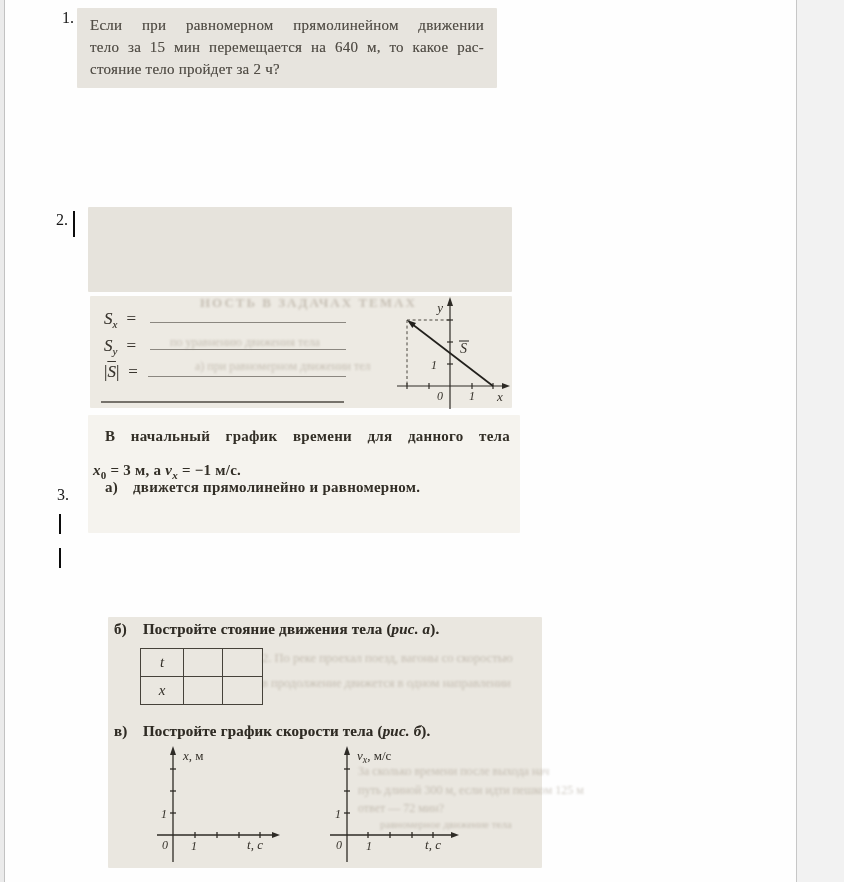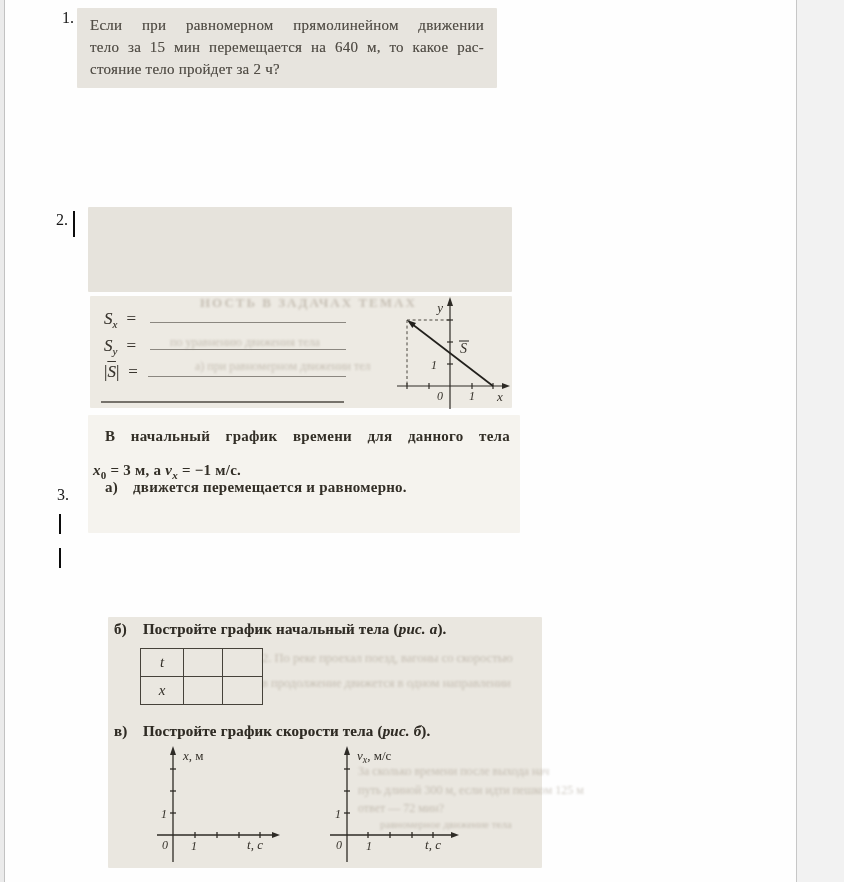--- a/index.html
+++ b/index.html
@@ -125,27 +125,27 @@
     <line x1="68" y1="44" x2="78" y2="44" stroke="#22201c" stroke-width="1"></line>
   </svg>
 
   <div class="abs scan p3t jl" style="left:105px;top:425px;width:405px;">В начальный график времени для данного тела</div>
   <div class="abs scan p3t" style="left:93px;top:447px;margin-top:12px;">
     <i>x</i><sub style="font-size:11px;">0</sub><span> = 3 м, а </span><i>v</i><sub style="font-size:11px;font-style:italic;">x</sub><span> = −1 м/с.</span>
   </div>
   <div class="a-row scan p3t" style="left:105px;top:476px;">
     <span class="alabel">а)</span>
     <div class="a-lines">
-      <div>движется перемещается и равномерно.</div>
+      <div>движется прямолинейно и равномерном.</div>
     </div>
   </div>
 
   <div class="sect" style="left:114px;top:621px;">
     <span class="slabel">б)</span>
-    <span><span>Постройте график начальный тела (</span><i>рис. а</i><span>).</span></span>
+    <span><span>Постройте стояние движения тела (</span><i>рис. а</i><span>).</span></span>
   </div>
 
   <div class="ttable">
     <div>t</div>
     <div></div>
     <div></div>
     <div>x</div>
     <div></div>
     <div></div>
   </div>

